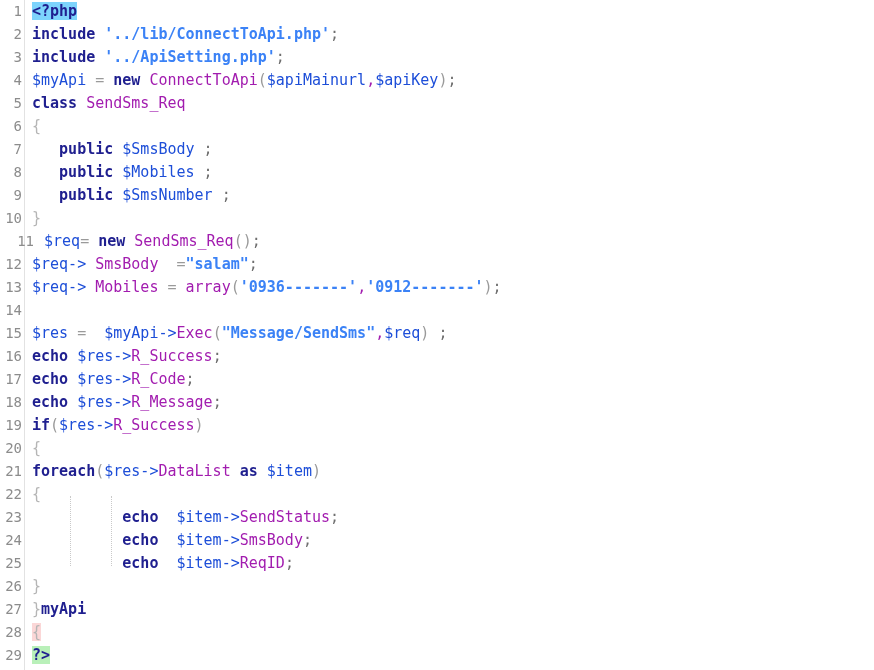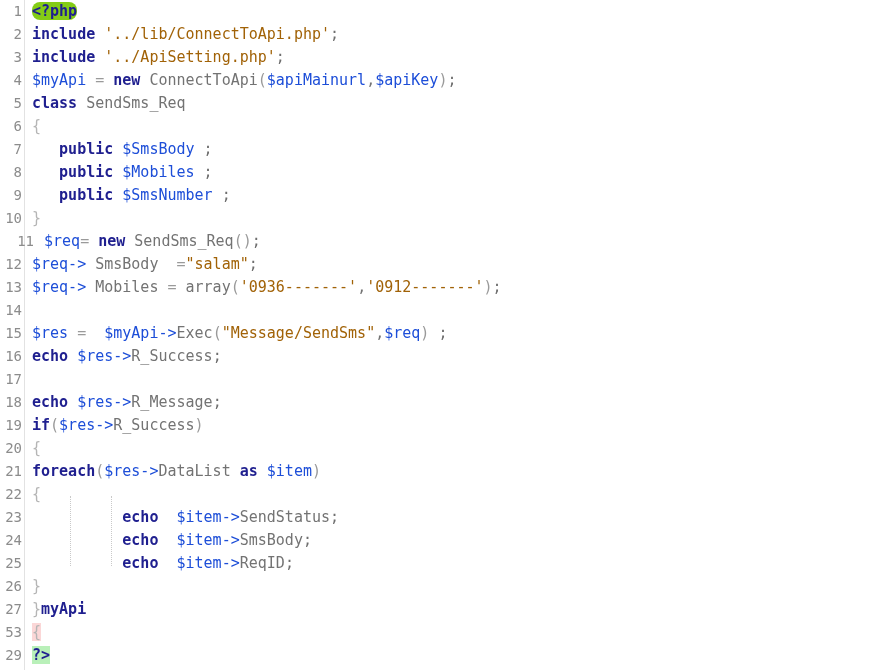--- a/index.html
+++ b/index.html
@@ -62,29 +62,29 @@
   .linecode {
     position: absolute;
     left: 32px;
     top: 0;
     white-space: pre;
     font-size: 15px;
     font-family: "DejaVu Sans Mono", "Liberation Mono", monospace;
   }
 
   
-  .t-plain   { color: #737373; }
+  .t-plain   { color: #a21caf; }
   .t-kw      { color: #1f1f8f; font-weight: bold; }
   .t-var     { color: #1d4ed8; }
-  .t-str     { color: #a16207; }
+  .t-str     { color: #3b82f6; font-weight: bold; }
   .t-punct   { color: #9a9a9a; }
   .t-brace   { color: #b5b5b5; }
   .t-op      { color: #9a9a9a; }
   .t-semi    { color: #6e6e6e; }
-  .t-tagopen { color: #1f1f8f; font-weight: bold; background: #84cc16; border-radius: 8px; }
+  .t-tagopen { color: #1f1f8f; font-weight: bold; background: #7dd3fc; }
   .t-tagclose{ color: #1f1f8f; font-weight: bold; background: #b9f0b9; }
   .t-badbrace{ color: #b5b5b5; background: #fbd7d7; }
 
   
   .indent-guide {
     position: absolute;
     width: 1px;
     border-left: 1px dotted #c9c9c9;
   }
 </style>
@@ -105,30 +105,30 @@
       <div class="line" style="height: 23px; line-height: 23px;"><span class="lineno">7</span><span class="linecode"><span class="t-plain">   </span><span class="t-kw">public</span><span class="t-plain"> </span><span class="t-var">$SmsBody</span><span class="t-plain"> </span><span class="t-semi">;</span></span></div>
       <div class="line" style="height: 23px; line-height: 23px;"><span class="lineno">8</span><span class="linecode"><span class="t-plain">   </span><span class="t-kw">public</span><span class="t-plain"> </span><span class="t-var">$Mobiles</span><span class="t-plain"> </span><span class="t-semi">;</span></span></div>
       <div class="line" style="height: 23px; line-height: 23px;"><span class="lineno">9</span><span class="linecode"><span class="t-plain">   </span><span class="t-kw">public</span><span class="t-plain"> </span><span class="t-var">$SmsNumber</span><span class="t-plain"> </span><span class="t-semi">;</span></span></div>
       <div class="line" style="height: 23px; line-height: 23px; padding-left: 29px;"><span class="lineno">10</span><span class="linecode"><span class="t-brace">}</span></span></div>
       <div class="line" style="height: 23px; line-height: 23px; margin-left: 12px;"><span class="lineno">11</span><span class="linecode"><span class="t-var">$req</span><span class="t-op">=</span><span class="t-plain"> </span><span class="t-kw">new</span><span class="t-plain"> </span><span class="t-plain">SendSms_Req</span><span class="t-punct">()</span><span class="t-semi">;</span></span></div>
       <div class="line" style="height: 23px; line-height: 23px;"><span class="lineno">12</span><span class="linecode"><span class="t-var">$req-&gt;</span><span class="t-plain"> </span><span class="t-plain">SmsBody</span><span class="t-plain">  </span><span class="t-op">=</span><span class="t-str">"salam"</span><span class="t-semi">;</span></span></div>
       <div class="line" style="height: 23px; line-height: 23px;"><span class="lineno">13</span><span class="linecode"><span class="t-var">$req-&gt;</span><span class="t-plain"> </span><span class="t-plain">Mobiles</span><span class="t-plain"> </span><span class="t-op">=</span><span class="t-plain"> </span><span class="t-plain">array</span><span class="t-punct">(</span><span class="t-str">'0936-------'</span><span class="t-plain">,</span><span class="t-str">'0912-------'</span><span class="t-punct">)</span><span class="t-semi">;</span></span></div>
       <div class="line" style="height: 23px; line-height: 23px;"><span class="lineno">14</span><span class="linecode"></span></div>
       <div class="line" style="height: 23px; line-height: 23px;"><span class="lineno">15</span><span class="linecode"><span class="t-var">$res</span><span class="t-plain"> </span><span class="t-op">=</span><span class="t-plain">  </span><span class="t-var">$myApi-&gt;</span><span class="t-plain">Exec</span><span class="t-punct">(</span><span class="t-str">"Message/SendSms"</span><span class="t-plain">,</span><span class="t-var">$req</span><span class="t-punct">)</span><span class="t-plain"> </span><span class="t-semi">;</span></span></div>
       <div class="line" style="height: 23px; line-height: 23px;"><span class="lineno">16</span><span class="linecode"><span class="t-kw">echo</span><span class="t-plain"> </span><span class="t-var">$res-&gt;</span><span class="t-plain">R_Success</span><span class="t-semi">;</span></span></div>
-      <div class="line" style="height: 23px; line-height: 23px;"><span class="lineno">17</span></div>
+      <div class="line" style="height: 23px; line-height: 23px;"><span class="lineno">17</span><span class="linecode"><span class="t-kw">echo</span><span class="t-plain"> </span><span class="t-var">$res-&gt;</span><span class="t-plain">R_Code</span><span class="t-semi">;</span></span></div>
       <div class="line" style="height: 23px; line-height: 23px;"><span class="lineno">18</span><span class="linecode"><span class="t-kw">echo</span><span class="t-plain"> </span><span class="t-var">$res-&gt;</span><span class="t-plain">R_Message</span><span class="t-semi">;</span></span></div>
       <div class="line" style="height: 23px; line-height: 23px;"><span class="lineno">19</span><span class="linecode"><span class="t-kw">if</span><span class="t-punct">(</span><span class="t-var">$res-&gt;</span><span class="t-plain">R_Success</span><span class="t-punct">)</span></span></div>
       <div class="line" style="height: 23px; line-height: 23px;"><span class="lineno">20</span><span class="linecode"><span class="t-brace">{</span></span></div>
       <div class="line" style="height: 23px; line-height: 23px;"><span class="lineno">21</span><span class="linecode"><span class="t-kw">foreach</span><span class="t-punct">(</span><span class="t-var">$res-&gt;</span><span class="t-plain">DataList</span><span class="t-plain"> </span><span class="t-kw">as</span><span class="t-plain"> </span><span class="t-var">$item</span><span class="t-punct">)</span></span></div>
       <div class="line" style="height: 23px; line-height: 23px;"><span class="lineno">22</span><span class="linecode"><span class="t-brace">{</span></span></div>
       <div class="line" style="height: 23px; line-height: 23px;"><span class="lineno">23</span><span class="linecode"><span class="t-plain">          </span><span class="t-kw">echo</span><span class="t-plain">  </span><span class="t-var">$item-&gt;</span><span class="t-plain">SendStatus</span><span class="t-semi">;</span></span></div>
       <div class="line" style="height: 23px; line-height: 23px;"><span class="lineno">24</span><span class="linecode"><span class="t-plain">          </span><span class="t-kw">echo</span><span class="t-plain">  </span><span class="t-var">$item-&gt;</span><span class="t-plain">SmsBody</span><span class="t-semi">;</span></span></div>
       <div class="line" style="height: 23px; line-height: 23px;"><span class="lineno">25</span><span class="linecode"><span class="t-plain">          </span><span class="t-kw">echo</span><span class="t-plain">  </span><span class="t-var">$item-&gt;</span><span class="t-plain">ReqID</span><span class="t-semi">;</span></span></div>
       <div class="line" style="height: 23px; line-height: 23px;"><span class="lineno">26</span><span class="linecode"><span class="t-brace">}</span></span></div>
       <div class="line" style="height: 23px; line-height: 23px;"><span class="lineno">27</span><span class="linecode"><span class="t-brace">}</span><span class="t-kw">myApi</span></span></div>
-      <div class="line" style="height: 23px; line-height: 23px;"><span class="lineno">53</span><span class="linecode"><span class="t-badbrace">{</span></span></div>
+      <div class="line" style="height: 23px; line-height: 23px;"><span class="lineno">28</span><span class="linecode"><span class="t-badbrace">{</span></span></div>
       <div class="line" style="height: 23px; line-height: 23px;"><span class="lineno">29</span><span class="linecode"><span class="t-tagclose">?&gt;</span></span></div>
     </div>
 
 <div class="indent-guide" style="left: 70px; top: 496px; height: 70px;"></div>
     <div class="indent-guide" style="left: 111px; top: 496px; height: 70px;"></div>
   </div>
 
 </body></html>

